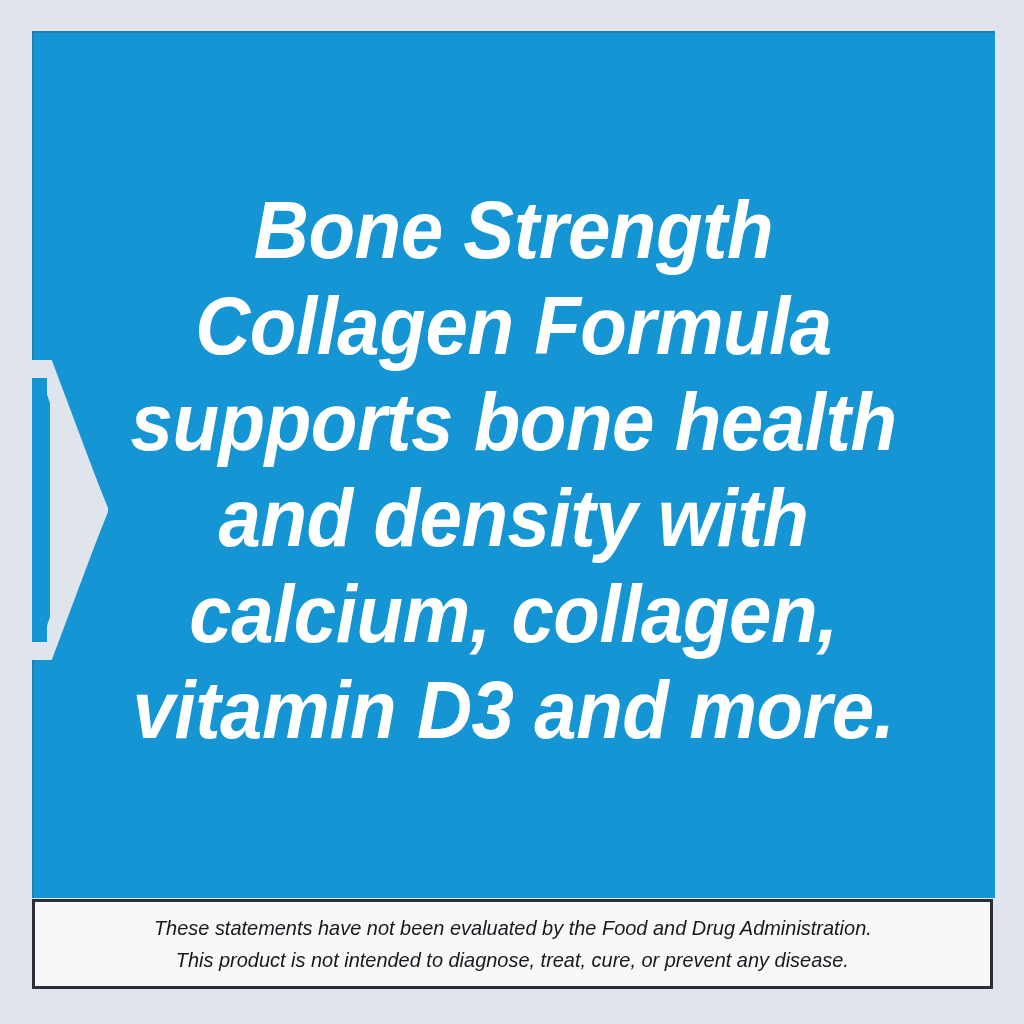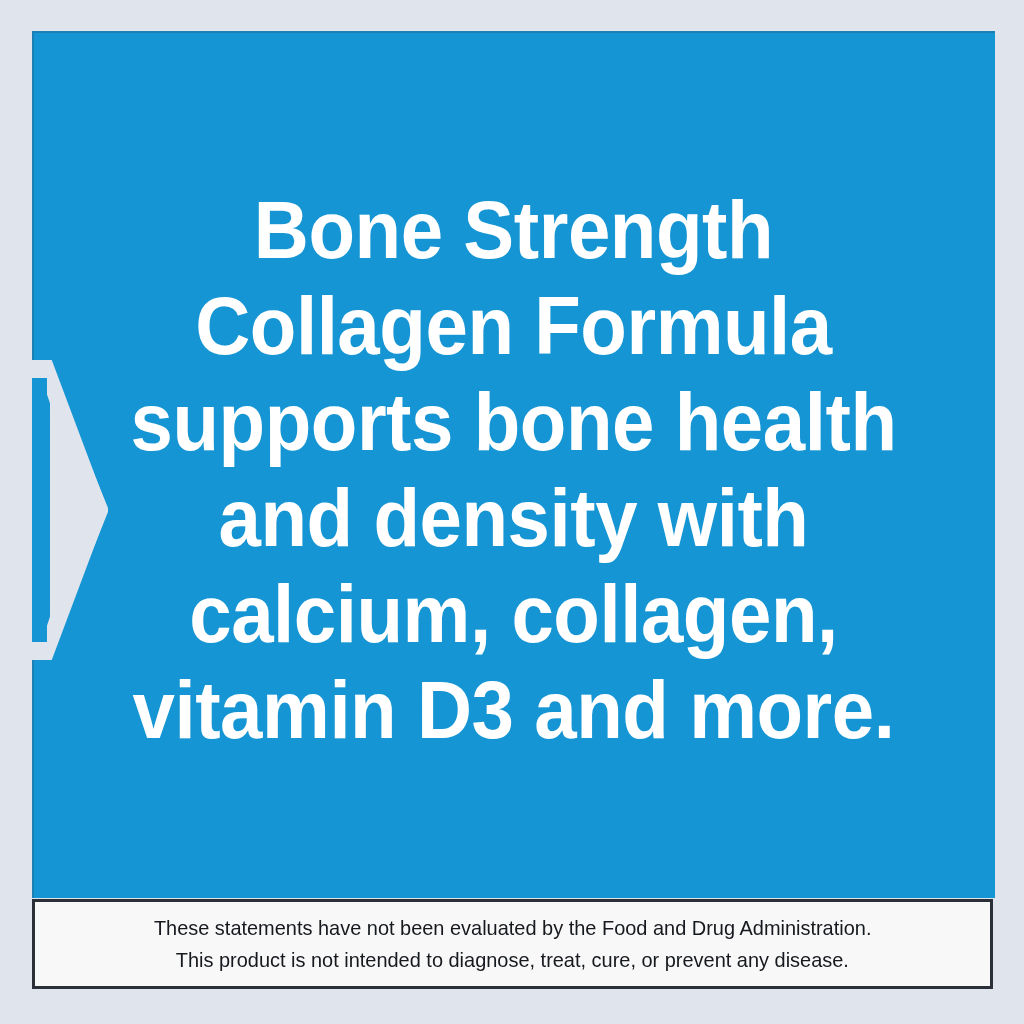--- a/index.html
+++ b/index.html
@@ -13,20 +13,21 @@
     background: #dfe4ed;
     font-family: "Liberation Sans", sans-serif;
     overflow: hidden;
   }
 
   #card {
     position: relative;
     width: 1024px;
     height: 952px;
     box-sizing: border-box;
+    font-style: italic;
   }
 
   
   #blue-panel {
     position: absolute;
     left: 32px;
     top: 31px;
     width: 963px;
     height: 867px;
     background: #1595d3;

